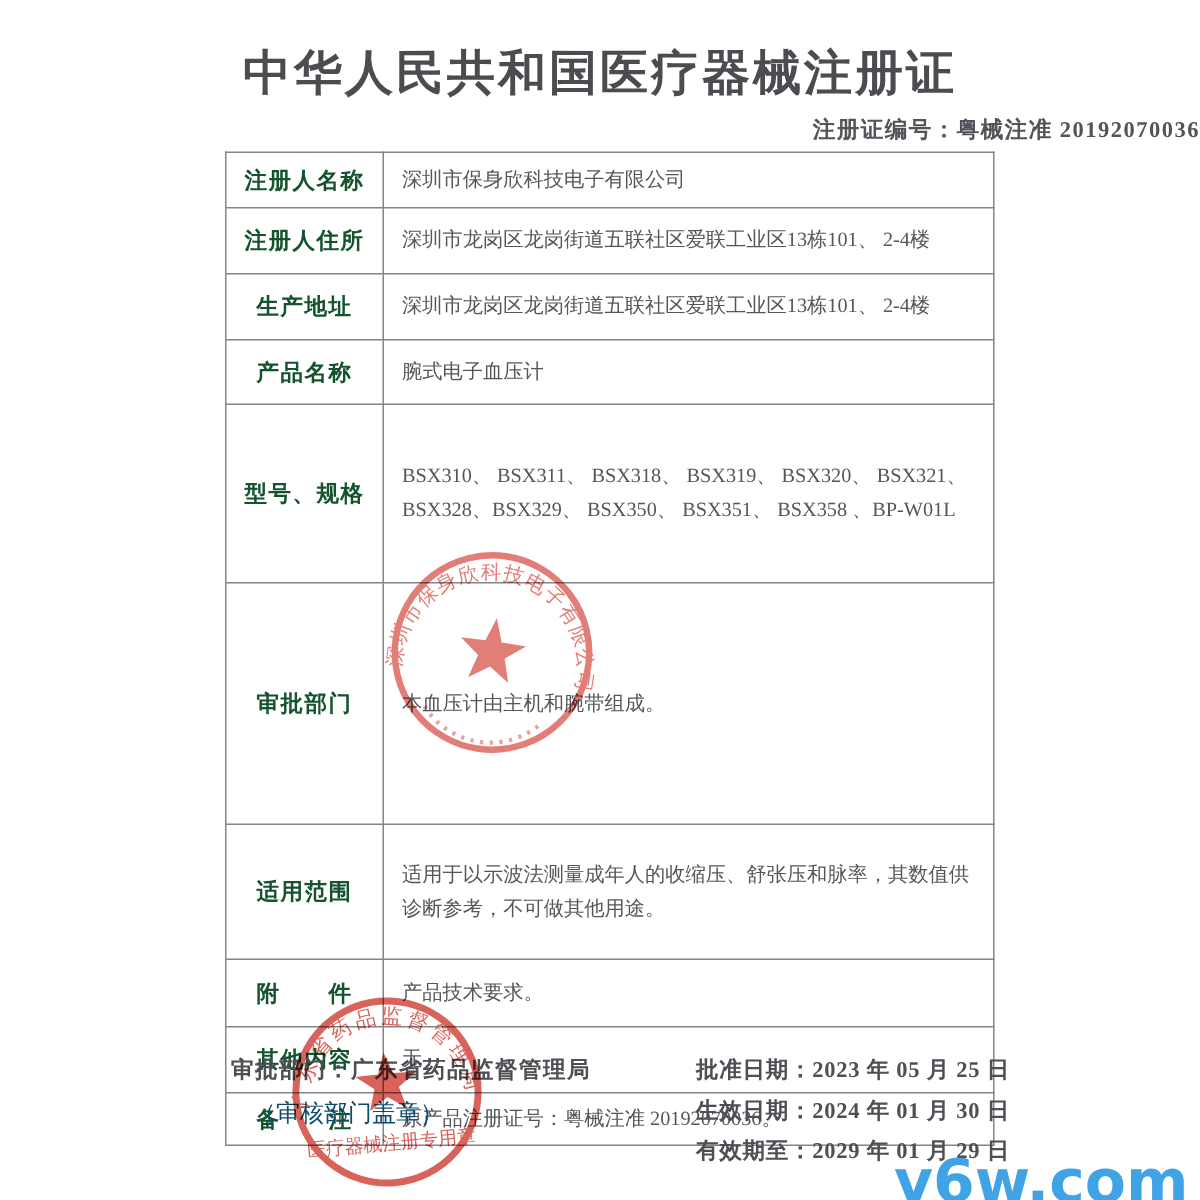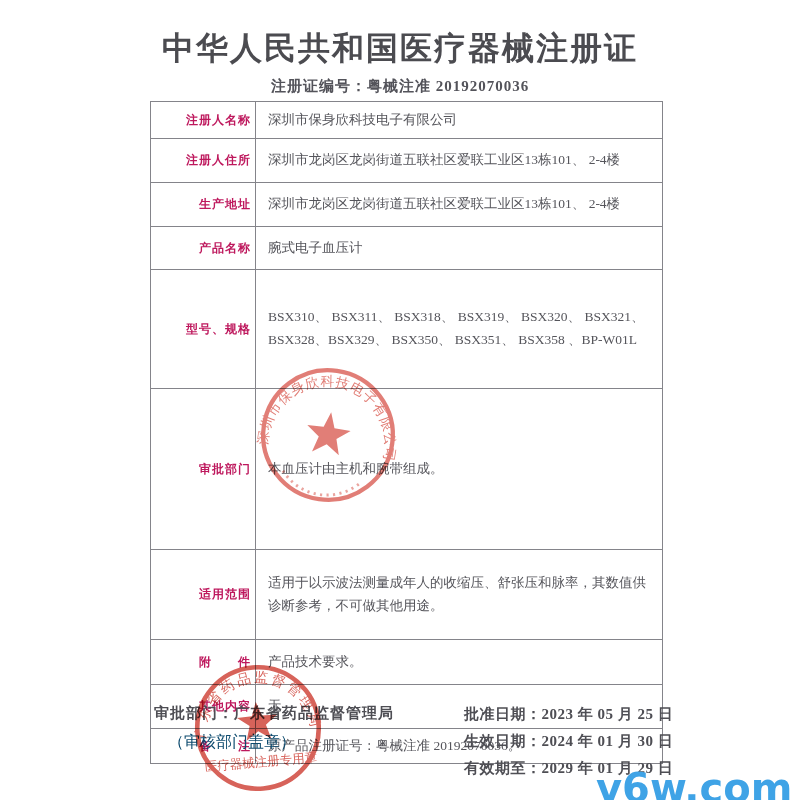--- a/index.html
+++ b/index.html
@@ -1,27 +1,27 @@
 <!DOCTYPE html>
 <html><head>
 <meta charset="utf-8">
 <style>
   html,body{margin:0;padding:0;background:#ffffff;}
   body{width:800px;height:800px;font-family:"Liberation Serif","DejaVu Serif",serif;color:#505055;}
   .doc{position:relative;width:800px;height:800px;overflow:hidden;background:#ffffff;}
 
   .title{position:absolute;top:27px;left:0;width:100%;text-align:center;
          font-size:32px;font-weight:bold;letter-spacing:2px;color:#4b4b50;}
-  .subtitle{position:absolute;top:77px;left:0;width:100%;text-align:center;
+  .subtitle{position:absolute;top:77px;left:0;width:100%;text-align:right;
          font-size:15px;font-weight:bold;color:#53535a;letter-spacing:1px;}
 
   .cert-table{position:absolute;left:150px;top:101px;width:512px;
          border-collapse:collapse;table-layout:fixed;}
   .cert-table td{border:1px solid #84848a;vertical-align:middle;}
-  td.label{font-weight:bold;font-size:12px;text-align:right;color:#be185d;
+  td.label{font-weight:bold;font-size:15px;text-align:center;color:#14532d;
          letter-spacing:1px;padding:0 4px;white-space:pre;}
   td.value{font-size:13.5px;color:#55555b;padding:3px 8px 3px 12px;line-height:1.7;}
   tr.r0 td{height:30px} tr.r1 td{height:37px} tr.r2 td{height:37px}
   tr.r3 td{height:36px} tr.r4 td{height:112px} tr.r5 td{height:154px}
   tr.r6 td{height:83px} tr.r7 td{height:38px} tr.r8 td{height:37px}
   tr.r9 td{height:28px}
 
   .dept{position:absolute;left:154px;top:704px;font-size:15px;font-weight:bold;color:#4e4e54;letter-spacing:1px;font-family:Liberation Serif, serif;}
   .stamp-note{position:absolute;left:168px;top:732px;font-size:16px;color:#0c4a6e;}
   .dates{position:absolute;left:464px;top:701px;font-size:15px;font-weight:bold;

